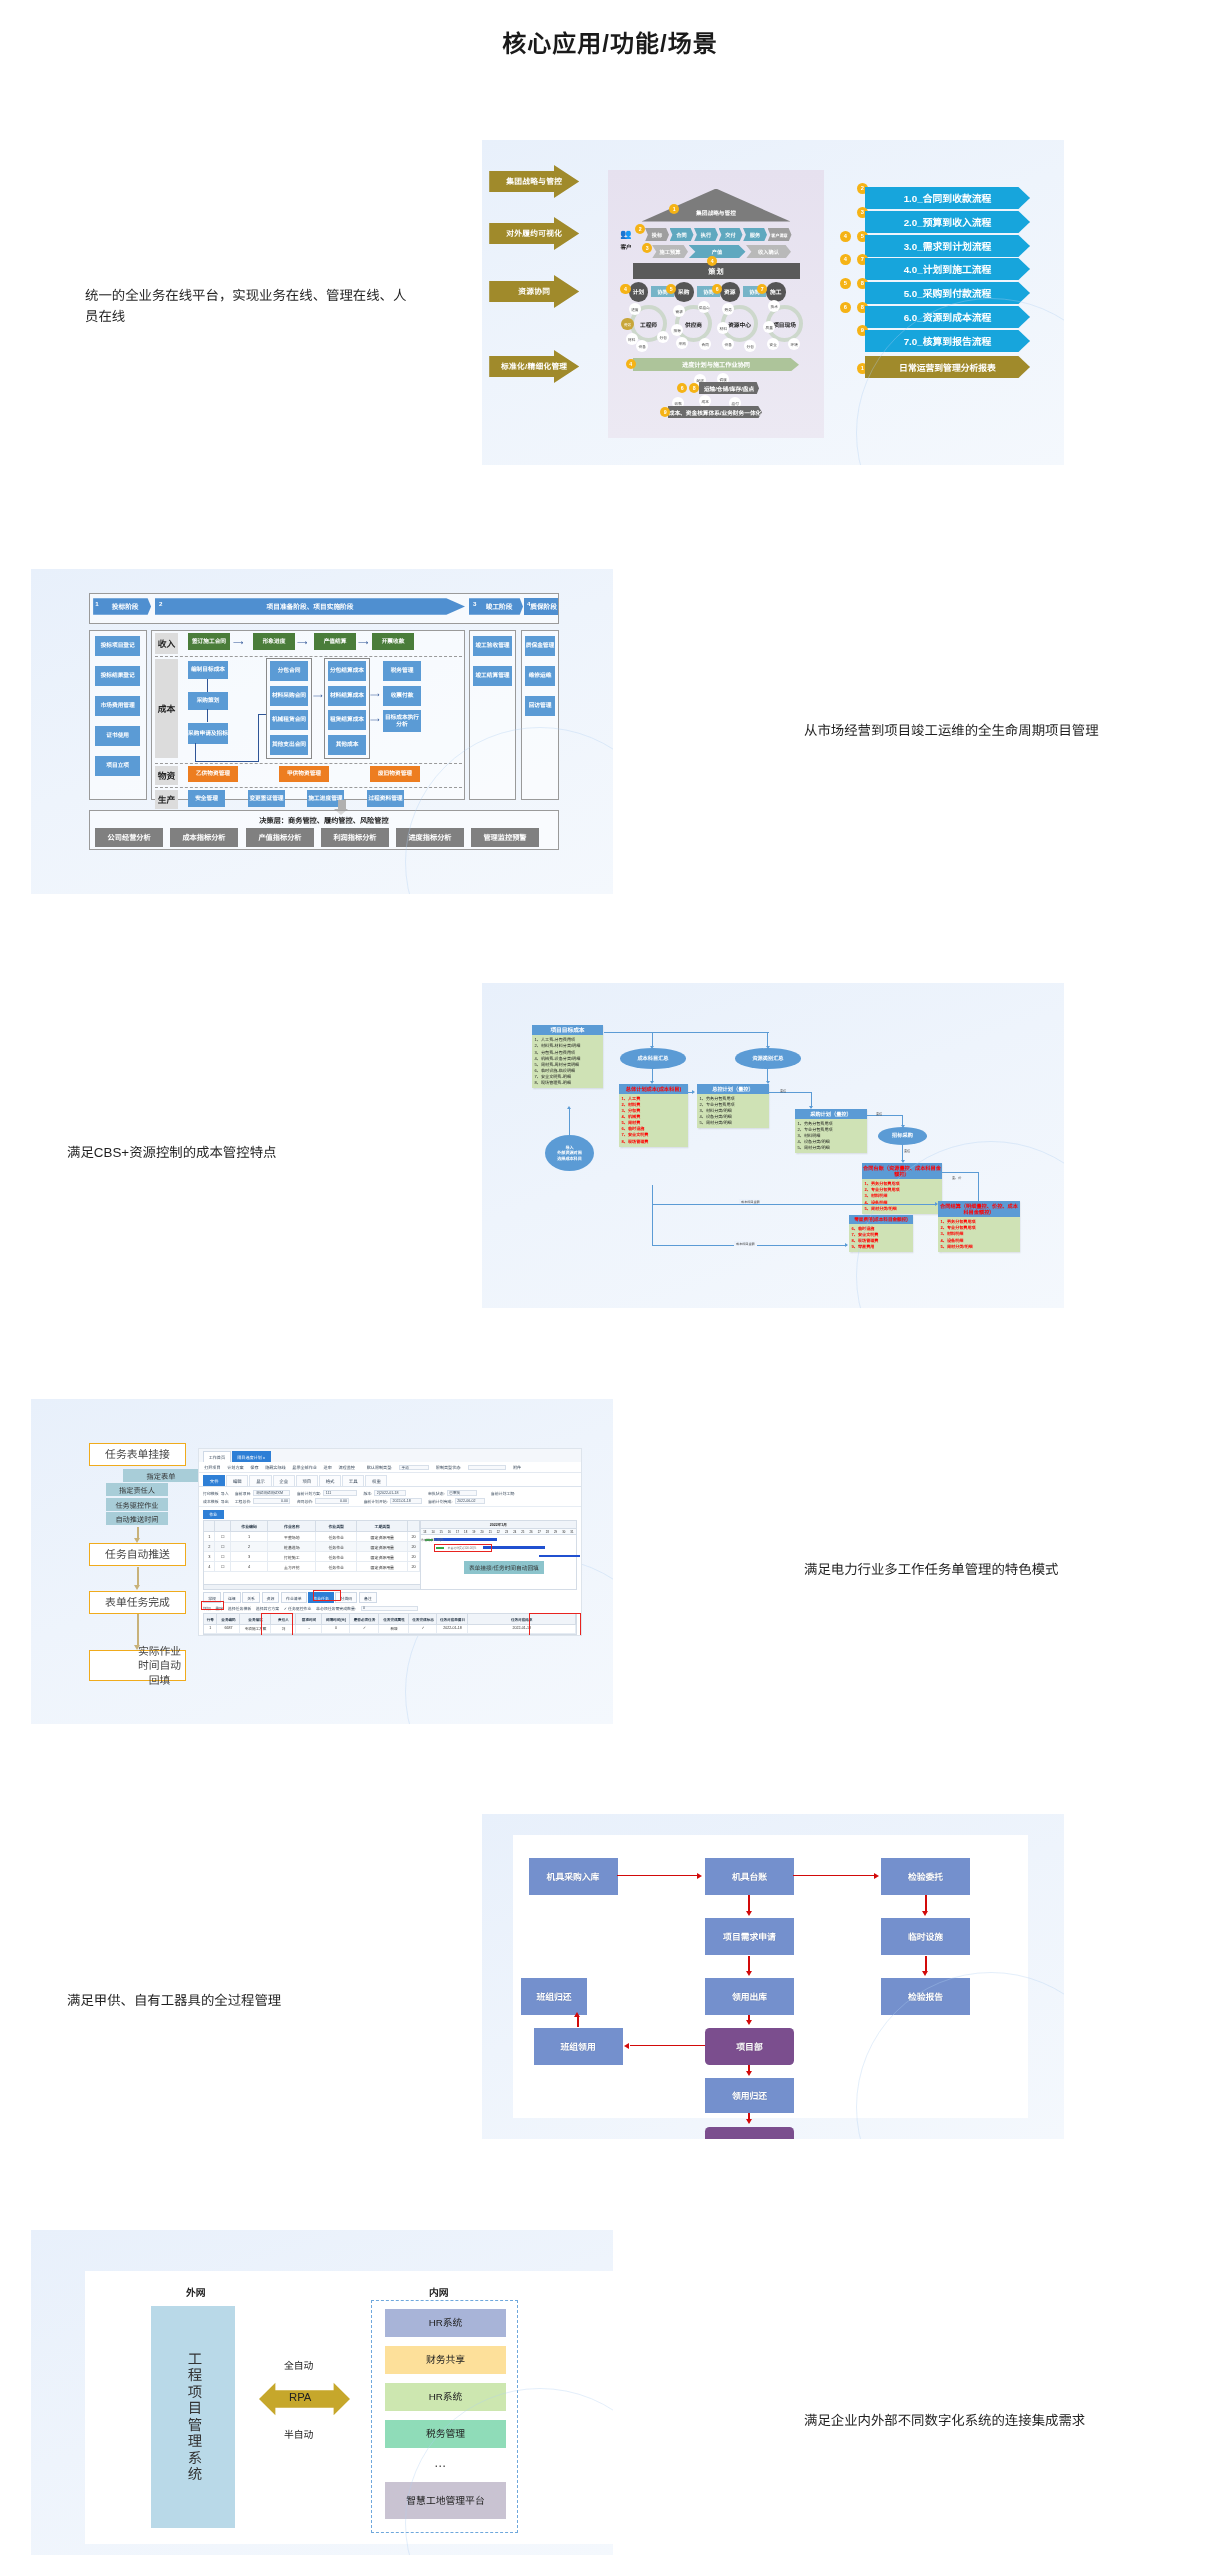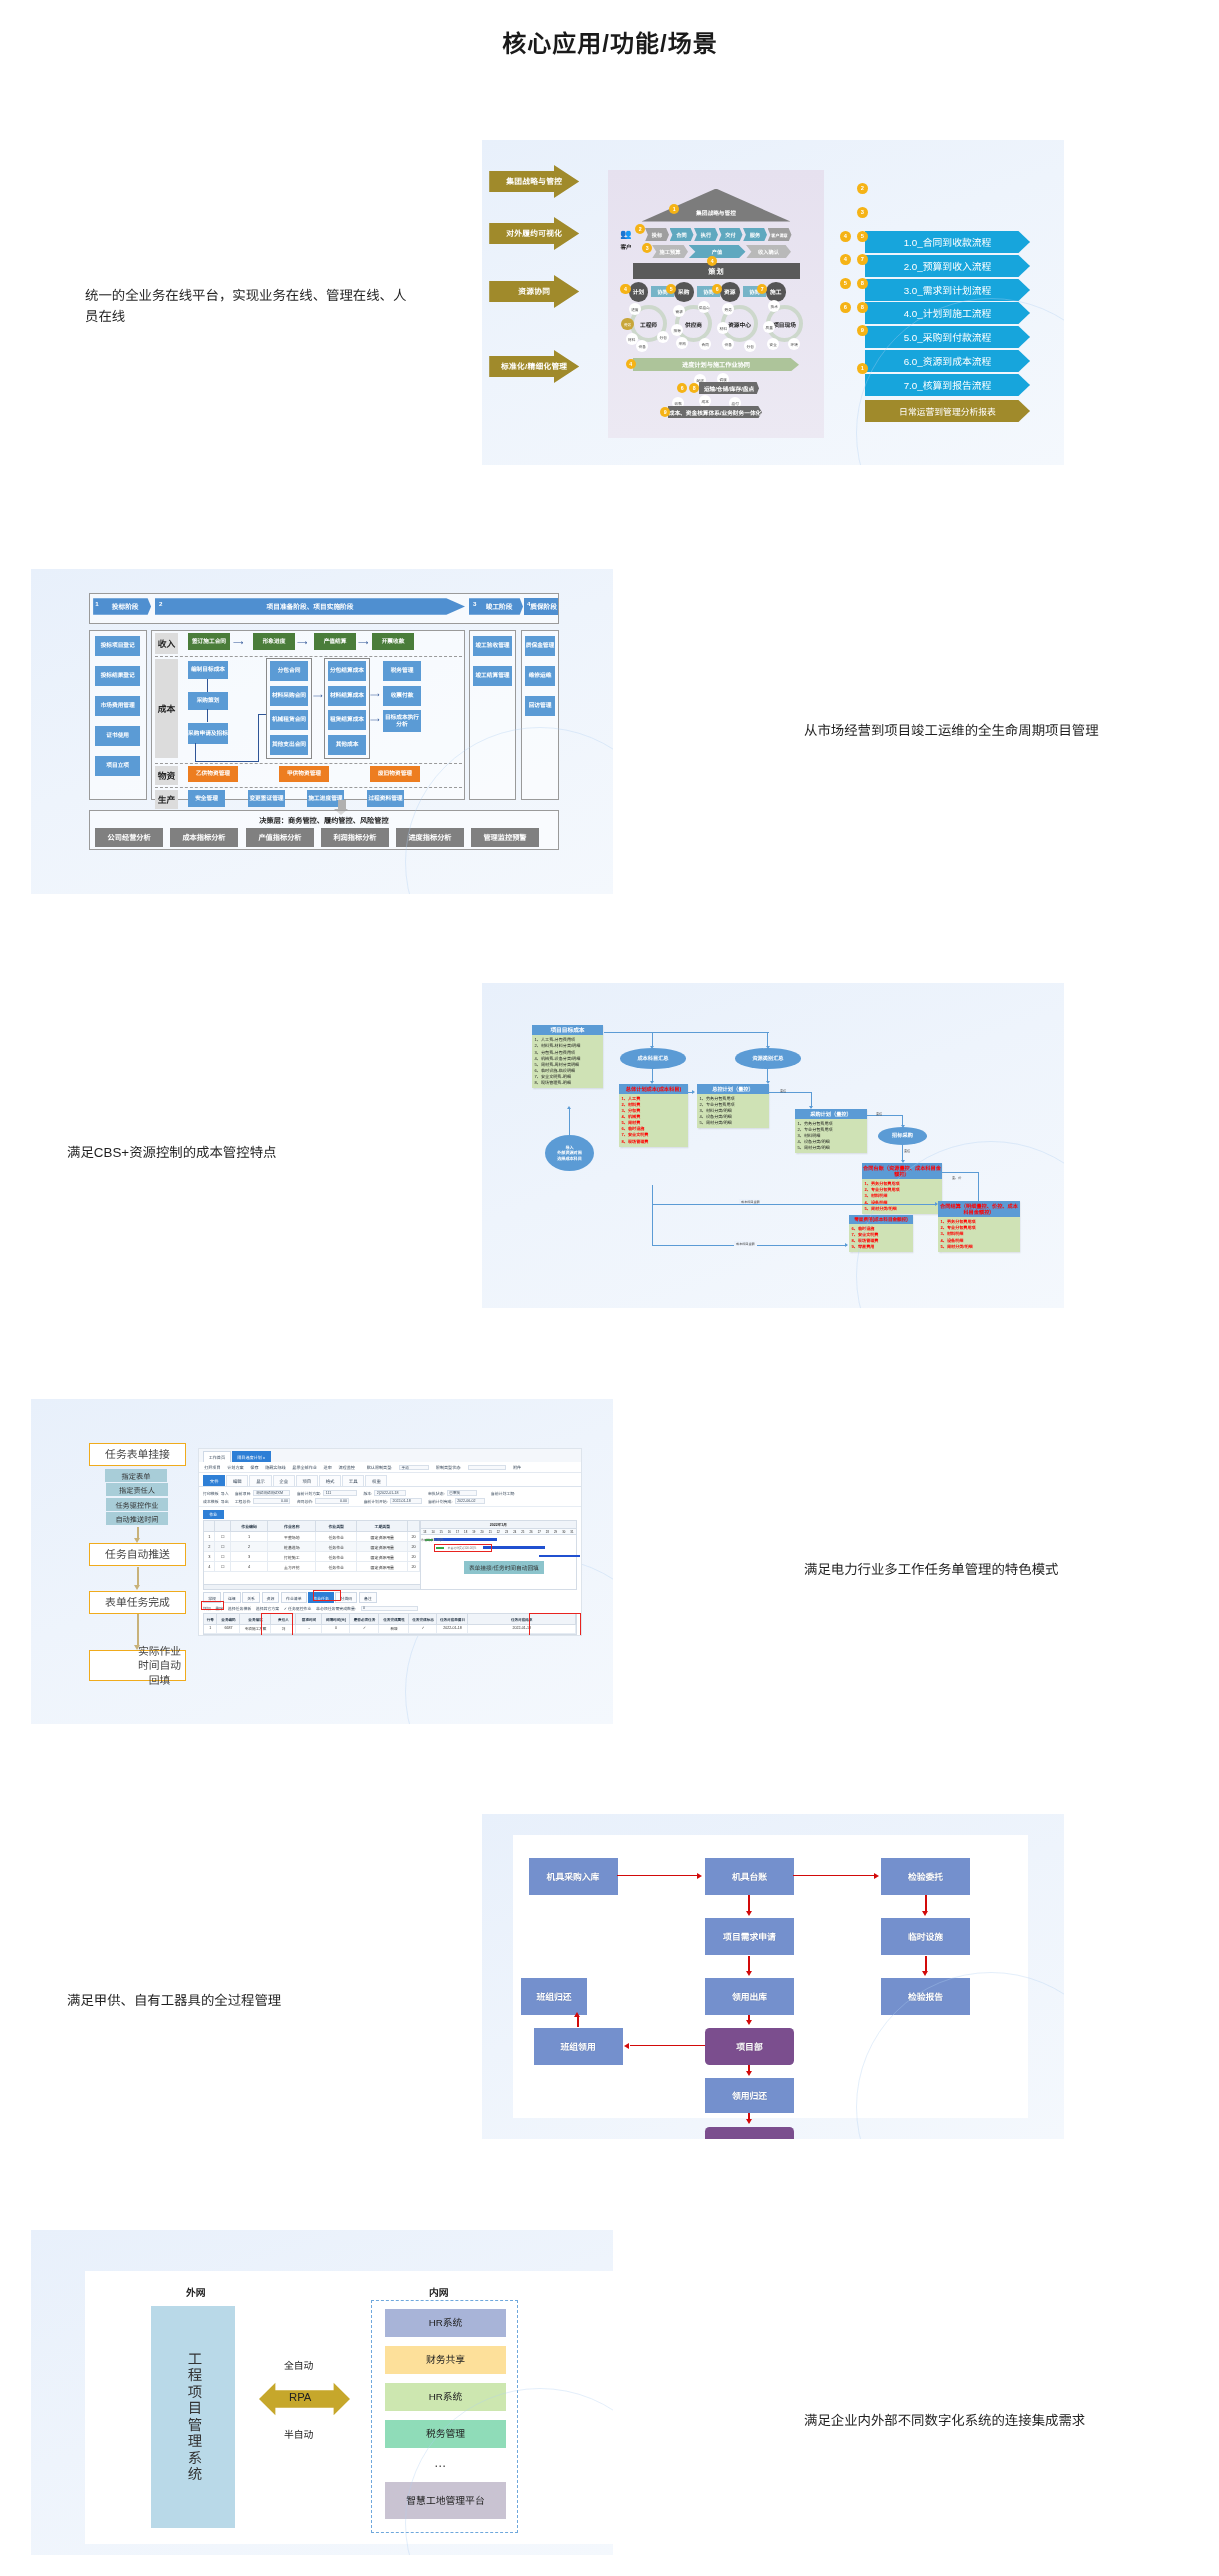--- a/index.html
+++ b/index.html
@@ -74,25 +74,24 @@
   .s1-gray-ar{
     position:absolute;background:#6b6b6b;color:#fff;font-size:5.7px;font-weight:700;
     display:flex;align-items:center;justify-content:center;
     clip-path:polygon(0 0,96% 0,100% 50%,96% 100%,0 100%);
   }
   .s1-badge{
     position:absolute;width:12.4px;height:12.4px;border-radius:50%;background:#f5b316;color:#fff;
     display:flex;align-items:center;justify-content:center;font-size:6.2px;font-weight:700;z-index:5;
   }
   .s1-flow{
-    position:absolute;height:22px;background:#17a5dc;color:#fff;font-weight:400;font-size:9.8px;
+    position:absolute;height:22px;background:#17a5dc;color:#fff;font-weight:700;font-size:9.8px;
     display:flex;align-items:center;justify-content:center;
     clip-path:polygon(0 0,93% 0,100% 50%,93% 100%,0 100%);
     box-shadow:1px 1.5px 2.1px rgba(0,0,0,.18);
-    margin-top:44px;
   }
   .s1-flow.gold{background:#a08a2b;font-size:8.8px;}
   .s1-fbadge{
     position:absolute;width:10.8px;height:10.8px;border-radius:50%;background:#f5b316;color:#fff;
     display:flex;align-items:center;justify-content:center;font-size:5.7px;font-weight:700;
   }
   
   #sec2-panel{left:31px;top:569px;width:582px;height:325px;}
   #sec2-caption{left:804px;top:721px;width:330px;}
   #s2-inner{position:absolute;left:58px;top:24px;width:470px;height:258px;}
@@ -608,21 +607,21 @@
       <div>4、设备明细</div>
       <div>5、周材分类/明细</div>
     </div>
   </div>
 </div>
 <div class="caption" id="sec3-caption">满足CBS+资源控制的成本管控特点</div>
 
 <div class="panel" id="sec4-panel">
 
   <div class="s4-ybox" style="left:58px;top:44px;width:97px;height:23px;">任务表单挂接</div>
-  <div class="s4-sub" style="left:74px;top:70px;width:62px;height:13.4px;">指定表单</div>
+  <div class="s4-sub" style="left:92px;top:70px;width:76px;height:13.4px;">指定表单</div>
   <div class="s4-sub" style="left:75px;top:84px;width:62px;height:13.4px;">指定责任人</div>
   <div class="s4-sub" style="left:75px;top:99px;width:62px;height:13.4px;">任务驱控作业</div>
   <div class="s4-sub" style="left:75px;top:113px;width:62px;height:13.4px;">自动推送时间</div>
   <div class="s4-varrow" style="left:106px;top:128px;height:11.3px;"></div>
   <div class="s4-ybox" style="left:58px;top:144px;width:97px;height:23px;">任务自动推送</div>
   <div class="s4-varrow" style="left:106px;top:168px;height:18.5px;"></div>
   <div class="s4-ybox" style="left:58px;top:192px;width:97px;height:23px;">表单任务完成</div>
   <div class="s4-varrow" style="left:106px;top:215px;height:31px;"></div>
   <div class="s4-ybox" style="left:58px;top:251px;width:97px;height:31px;line-height:1.35;">
       <span style="white-space:pre-line;margin-left:44px;">实际作业时间自动回填</span>

